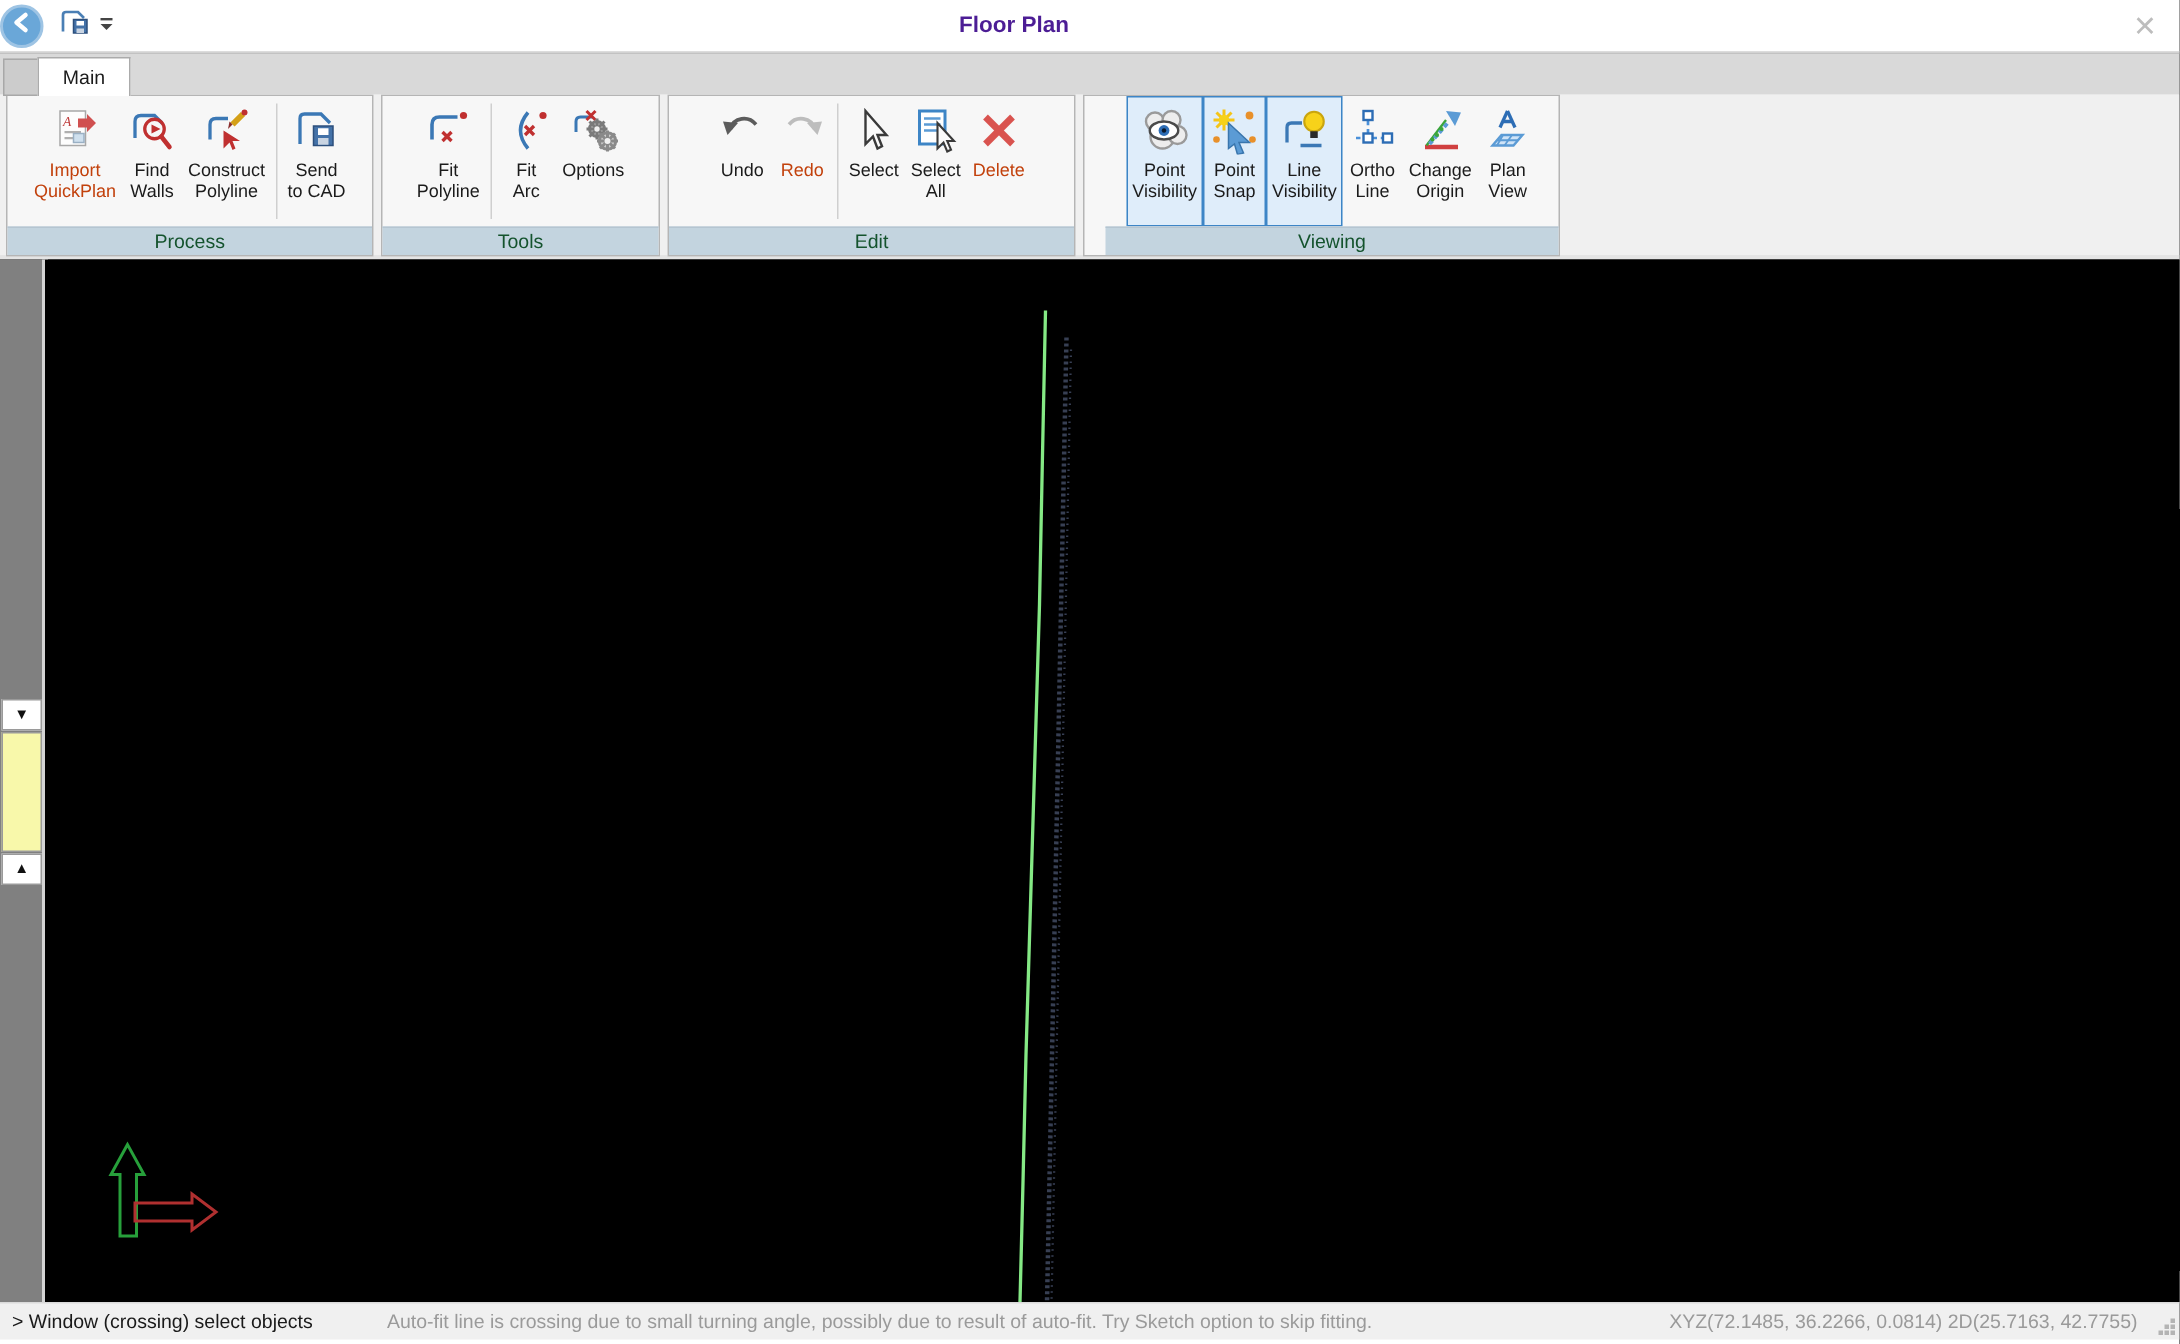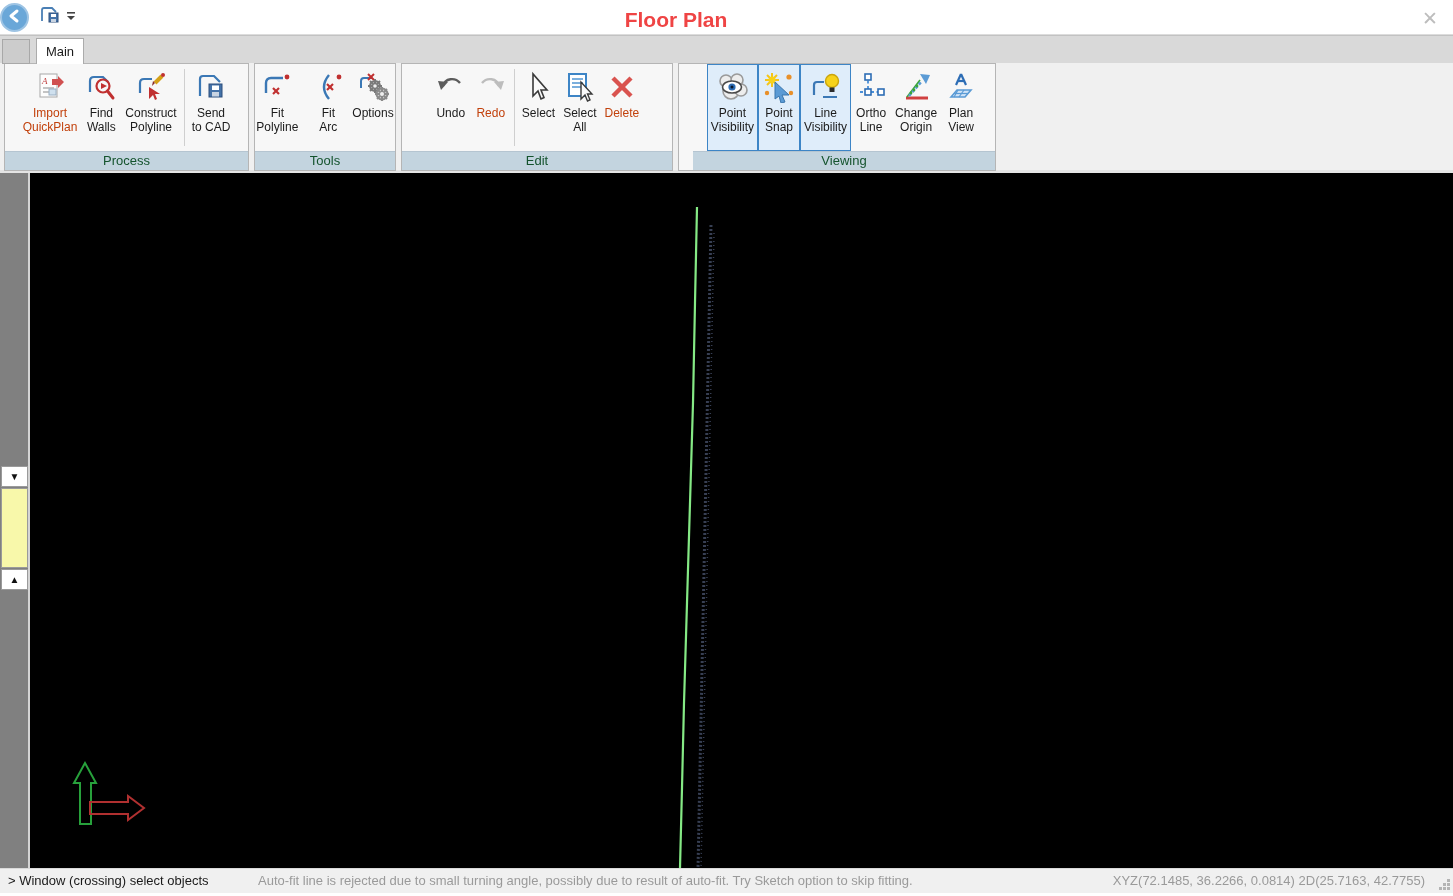--- a/index.html
+++ b/index.html
@@ -6,35 +6,35 @@
   html,body { width:1453px; height:896px; overflow:hidden; }
   body { font-family:"Liberation Sans", sans-serif; background:#fff; position:relative; }
 
   
   .titlebar { height:35px; background:#ffffff; position:relative; border-bottom:1px solid #dcdcdc; }
   .back-btn { position:absolute; left:0px; top:3px; width:29px; height:29px; border-radius:50%;
               background:#6aa7d8; border:2px solid #9ec4e4; display:flex; align-items:center; justify-content:center; }
   .qat-save { position:absolute; left:39px; top:6px; width:22px; height:22px; display:flex; align-items:center; justify-content:center; }
   .qat-drop { position:absolute; left:65px; top:9px; width:12px; height:16px; }
   .win-title { position:absolute; left:616px; top:8px; width:120px; text-align:center;
-               font-size:21px; font-weight:bold; color:#ef4444; }
+               font-size:15px; font-weight:bold; color:#4c1d95; }
   .close-btn { position:absolute; right:8px; top:4px; width:30px; height:28px; display:flex;
                align-items:center; justify-content:center; color:#bdbdbd; font-size:19px; }
 
   
   .tabrow { height:28px; background:#d9d9d9; border-top:1px solid #c2c2c2; position:relative; }
   .corner-box { position:absolute; left:2px; top:3px; width:28px; height:25px; background:#cccccc; border:1px solid #a8a8a8; }
-  .tab-main { position:absolute; left:36px; top:2px; width:48px; height:26px; background:#ffffff;
+  .tab-main { position:absolute; left:25px; top:2px; width:62px; height:26px; background:#ffffff;
               border:1px solid #ababab; border-bottom:none; text-align:center; line-height:25px;
               font-size:13px; color:#1b1b1b; }
   .ribbonbody { height:110px; background:#f0f0f0; border-bottom:3px solid #e4e4e4; display:flex; align-items:flex-start; padding-left:4px; }
   .panel { background:#f7f7f7; border:1px solid #b5b5b5; display:flex; flex-direction:column; height:108px; margin-right:5px; }
   .panel-buttons { flex:1; display:flex; align-items:stretch; justify-content:center; padding:0 1px; overflow:hidden; }
   .panel-caption { height:19px; background:#c3d4df; border-top:1px solid #b5c5d1; font-size:13px; color:#14532d; text-align:center; line-height:18px; }
-  .p-process { width:245px; } .p-tools { width:142px; } .p-edit { width:272px; } .p-viewing { width:318px;padding-left:14px; }
+  .p-process { width:245px; } .p-tools { width:186px; } .p-edit { width:272px; } .p-viewing { width:318px;padding-left:14px; }
 
   .rbtn { display:flex; flex-direction:column; align-items:center; padding:3px 3px 1px; border:1px solid transparent; cursor:default; }
   .ricon { height:38px; display:flex; align-items:center; justify-content:center; }
   .rlabel { font-size:12px; line-height:14px; text-align:center; color:#1b1b1b; white-space:nowrap; }
   .rlabel span { display:block; }
   .rbtn.disabled .rlabel { color:#c2410c; }
   .rbtn.active { background:#dfedfa; border-color:#3d85c6; }
   .vsep { width:1px; background:#cfcfcf; margin:5px 3px; }
 
   
@@ -426,21 +426,21 @@
       <g>
         <polygon points="53,590 42,610 48,610 48,651 59,651 59,610 64,610" fill="none" stroke="#27a03b" stroke-width="2"></polygon>
         <polygon points="58,629 96,629 96,623 112,635 96,647 96,641 58,641" fill="none" stroke="#b03030" stroke-width="2"></polygon>
       </g>
     </svg>
   </div>
 </div>
 
 <div class="statusbar">
   <span class="sb-prompt">&gt; Window (crossing) select objects</span>
-  <span class="sb-message">Auto-fit line is rejected due to small turning angle, possibly due to result of auto-fit. Try Sketch option to skip fitting.</span>
+  <span class="sb-message">Auto-fit line is crossing due to small turning angle, possibly due to result of auto-fit. Try Sketch option to skip fitting.</span>
   <span class="sb-coords">XYZ(72.1485, 36.2266, 0.0814) 2D(25.7163, 42.7755)</span>
   <span class="sb-grip">
     <svg width="13" height="13" viewBox="0 0 13 13">
       <g fill="#b4b4b4">
         <rect x="9" y="1" width="3" height="3"></rect>
         <rect x="5" y="5" width="3" height="3"></rect>
           <rect x="9" y="5" width="3" height="3"></rect>
         <rect x="1" y="9" width="3" height="3"></rect>
           <rect x="5" y="9" width="3" height="3"></rect>
           <rect x="9" y="9" width="3" height="3"></rect>

